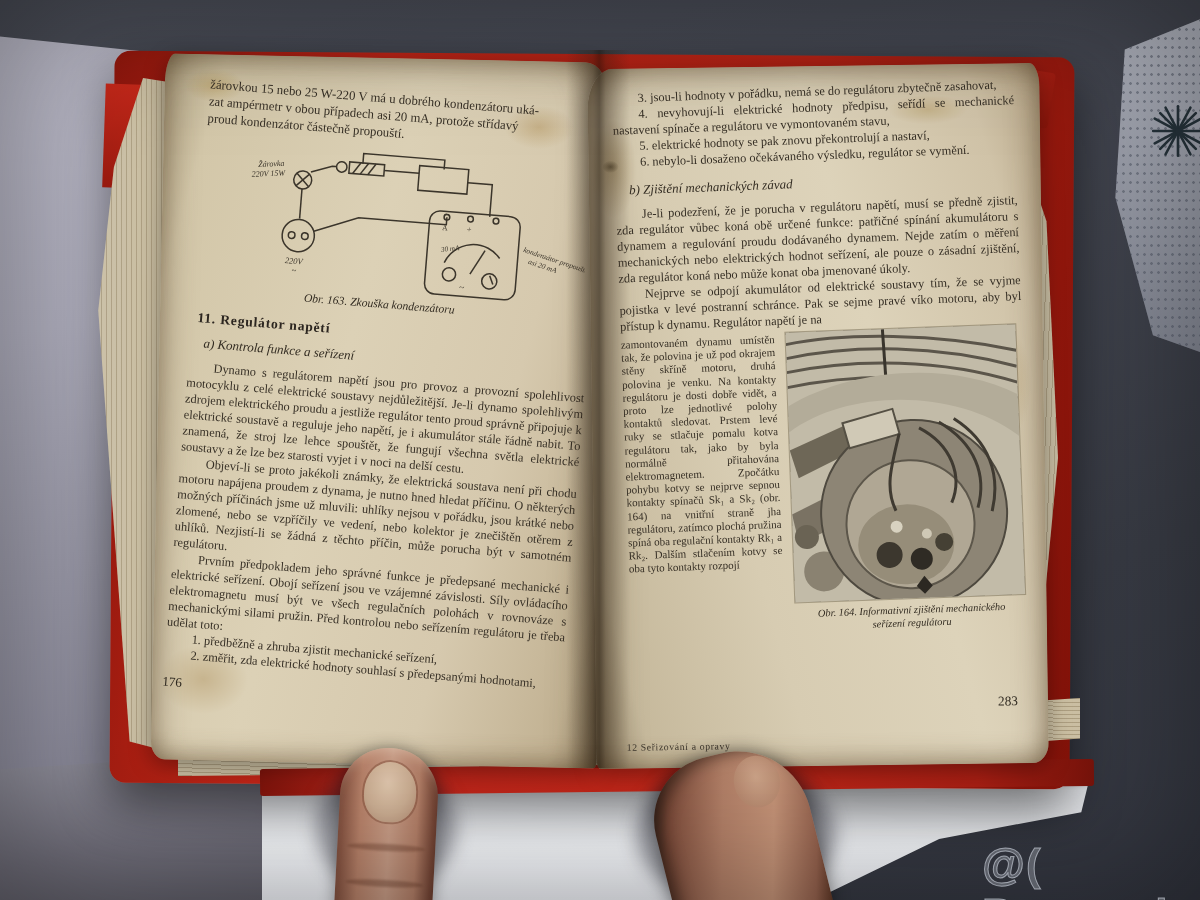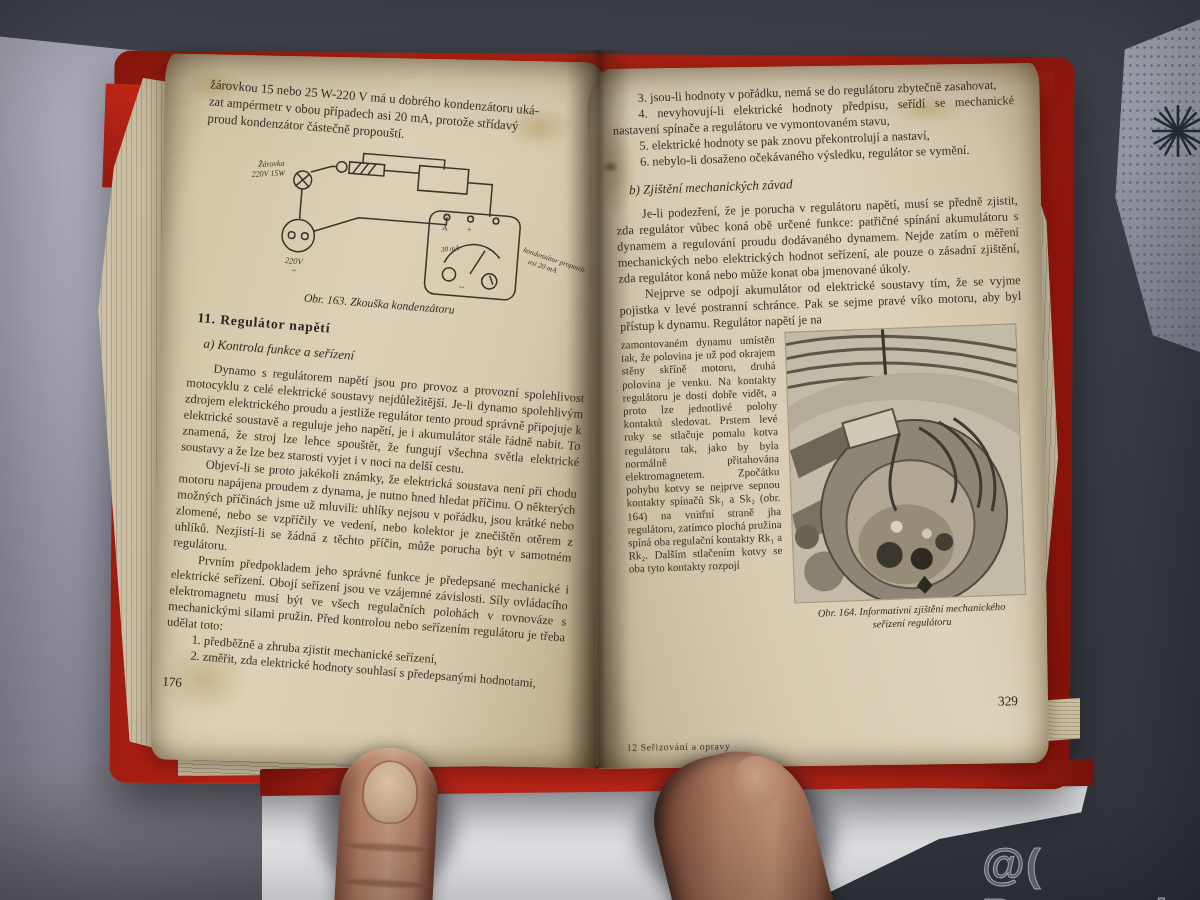--- a/index.html
+++ b/index.html
@@ -290,21 +290,21 @@
               </g>
               <path d="M122,258 l8,-10 8,10 -8,8 Z" fill="#2c2822"></path>
             </svg>
           </div>
           <div class="rp-fig-caption">Obr. 164. Informativní zjištění mechanického</div>
           <div class="rp-fig-caption" style="margin-top:0;">seřízení regulátoru</div>
         </div>
       </div>
     </div>
 
-    <div class="abs rp-pagenum">329</div>
+    <div class="abs rp-pagenum">283</div>
     <div class="abs rp-footer">12  Seřizování a opravy</div>
   </div>
 
   <div class="abs gutter-shadow"></div>
 
   <div class="abs finger-shadow" style="left:316px;top:762px;width:140px;height:130px;"></div>
   <div class="abs finger-shadow" style="left:636px;top:764px;width:200px;height:140px;"></div>
   <div class="abs finger finger-left">
     <div class="abs nail"></div>
     <div class="abs crease" style="top:96px;"></div>

